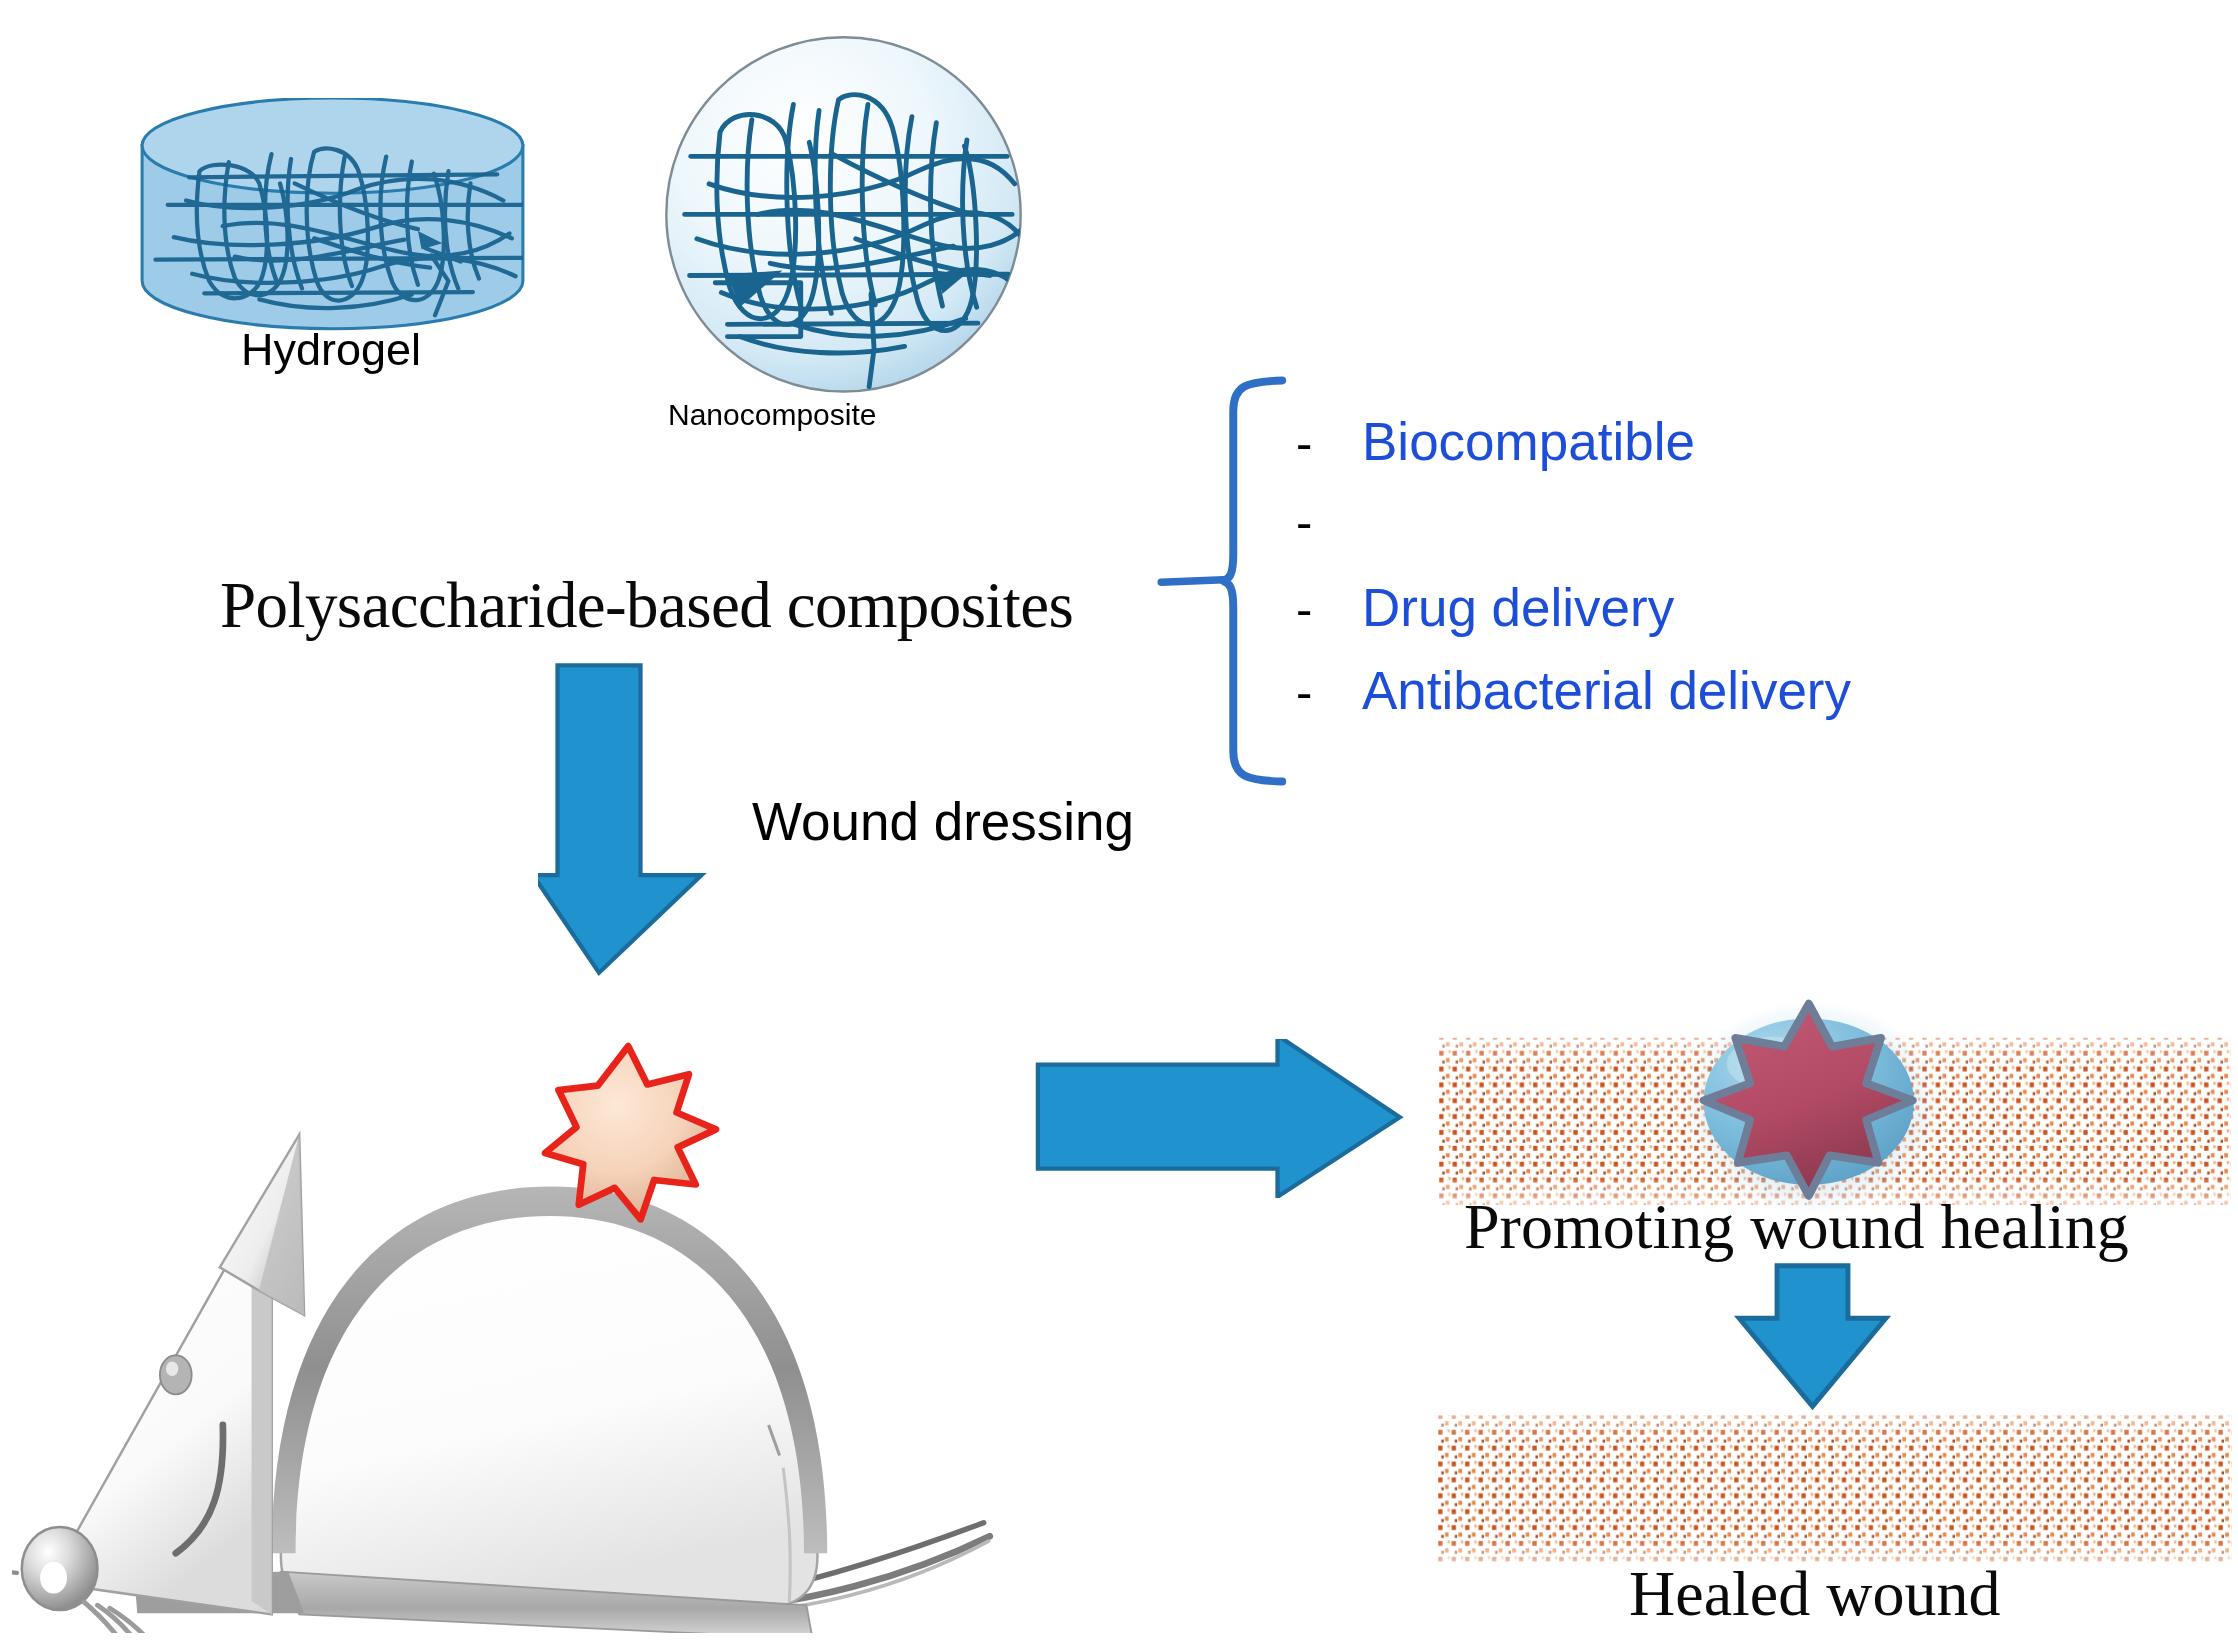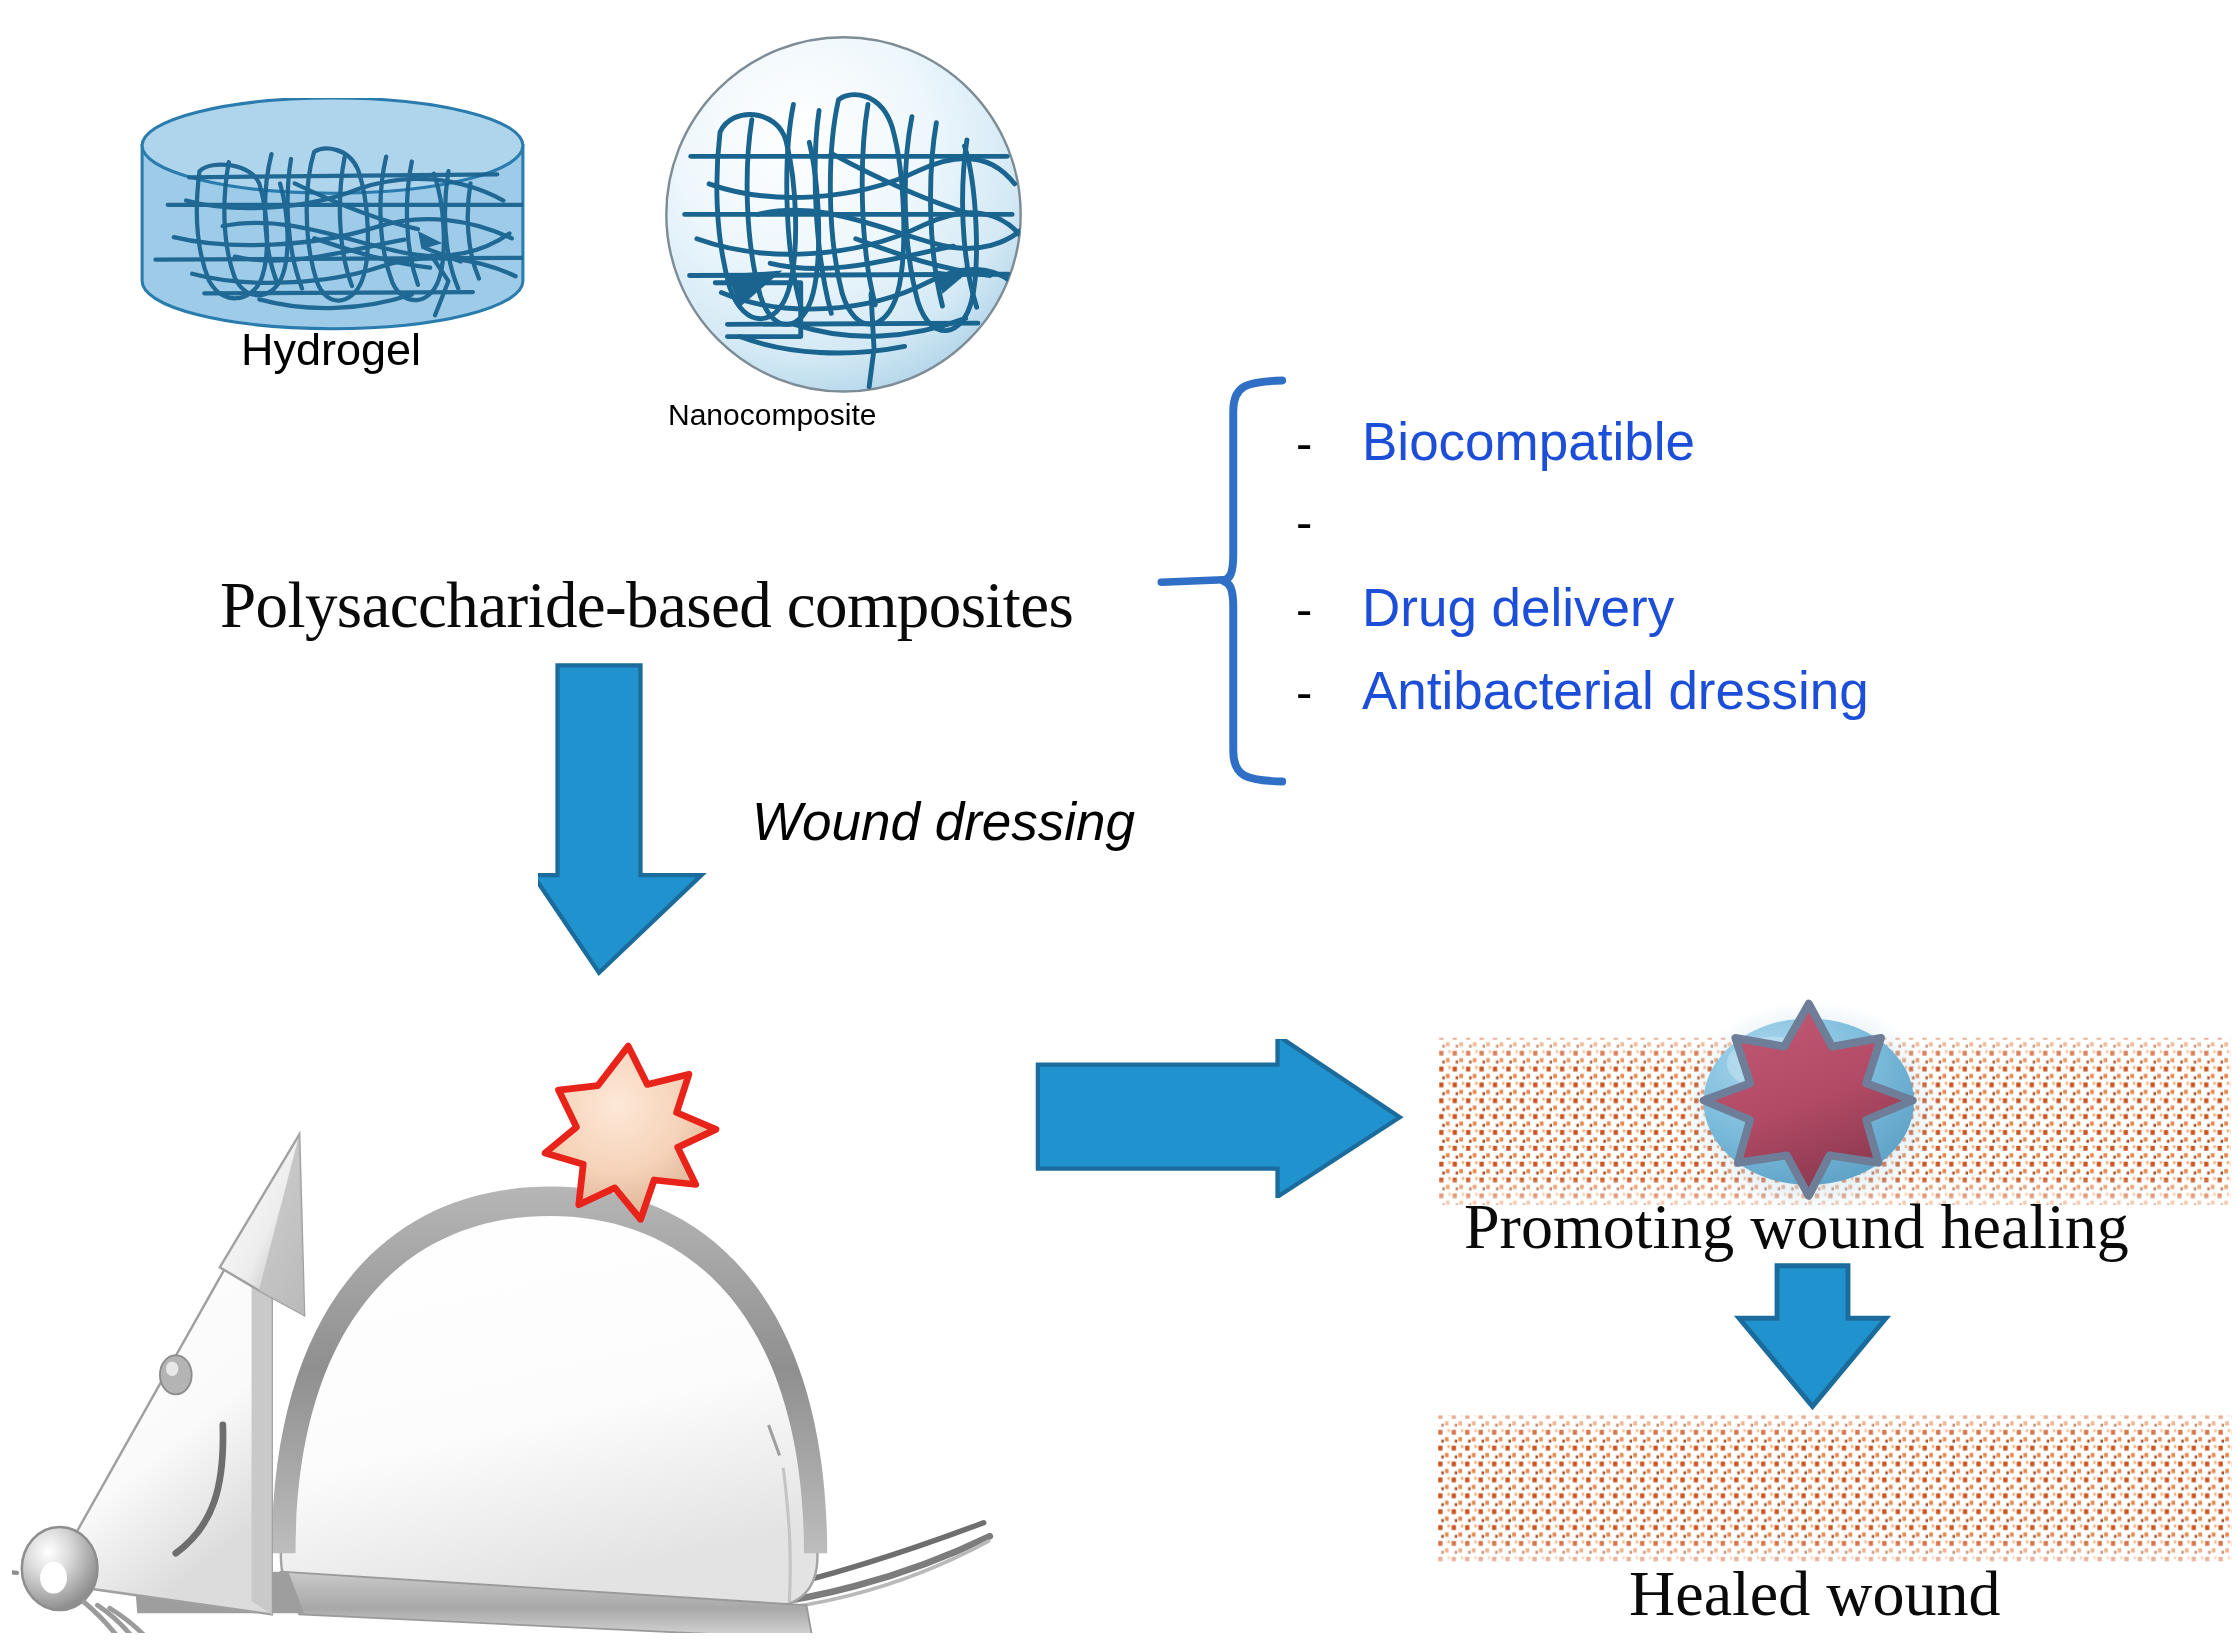--- a/index.html
+++ b/index.html
@@ -18,21 +18,21 @@
   .label-serif{
     font-family:"Liberation Serif", serif;
     color:#0a0a0a;
     white-space:nowrap;
     line-height:1;
   }
 
   #lbl-hydrogel{left:241px;top:327px;font-size:45px;}
   #lbl-nanocomposite{left:668px;top:400px;font-size:30px;}
   #title-composites{left:220px;top:533px;font-size:65px;letter-spacing:-0.6px;margin-top:40px;}
-  #lbl-wound-dressing{left:752px;top:795px;font-size:53px;font-style:italic;}
+  #lbl-wound-dressing{left:752px;top:795px;font-size:53px;}
   #lbl-promoting{left:1464px;top:1195px;font-size:64px;}
   #lbl-healed{left:1629px;top:1562px;font-size:64px;}
 
   
   #feature-list{left:1296px;top:411px;width:752px;}
   .feature-row{display:flex;align-items:baseline;height:83px;}
   .feature-dash{
     font-family:"Liberation Sans", sans-serif;font-size:49px;color:#000;
     width:66px;display:inline-block;
   }
@@ -146,21 +146,21 @@
     </div>
     <div class="feature-row">
       <span class="feature-dash">-</span>
     </div>
     <div class="feature-row">
       <span class="feature-dash">-</span>
       <span class="feature-text">Drug delivery</span>
     </div>
     <div class="feature-row">
       <span class="feature-dash">-</span>
-      <span class="feature-text">Antibacterial dressing</span>
+      <span class="feature-text">Antibacterial delivery</span>
     </div>
   </div>
 
   <svg class="abs" style="left:538px;top:660px;" width="183" height="318" viewBox="0 0 300 520">
     <polygon points="32,8 168,8 168,352 268,352 100,512 -8,352 32,352" fill="#2092CE" stroke="#1B6C9C" stroke-width="7" stroke-linejoin="miter"></polygon>
   </svg>
   <div class="abs label-sans" id="lbl-wound-dressing">Wound dressing</div>
 
   <svg class="abs" style="left:12.2px;top:1003px;" width="1100" height="630" viewBox="0 0 1800 1030">
     <defs>

